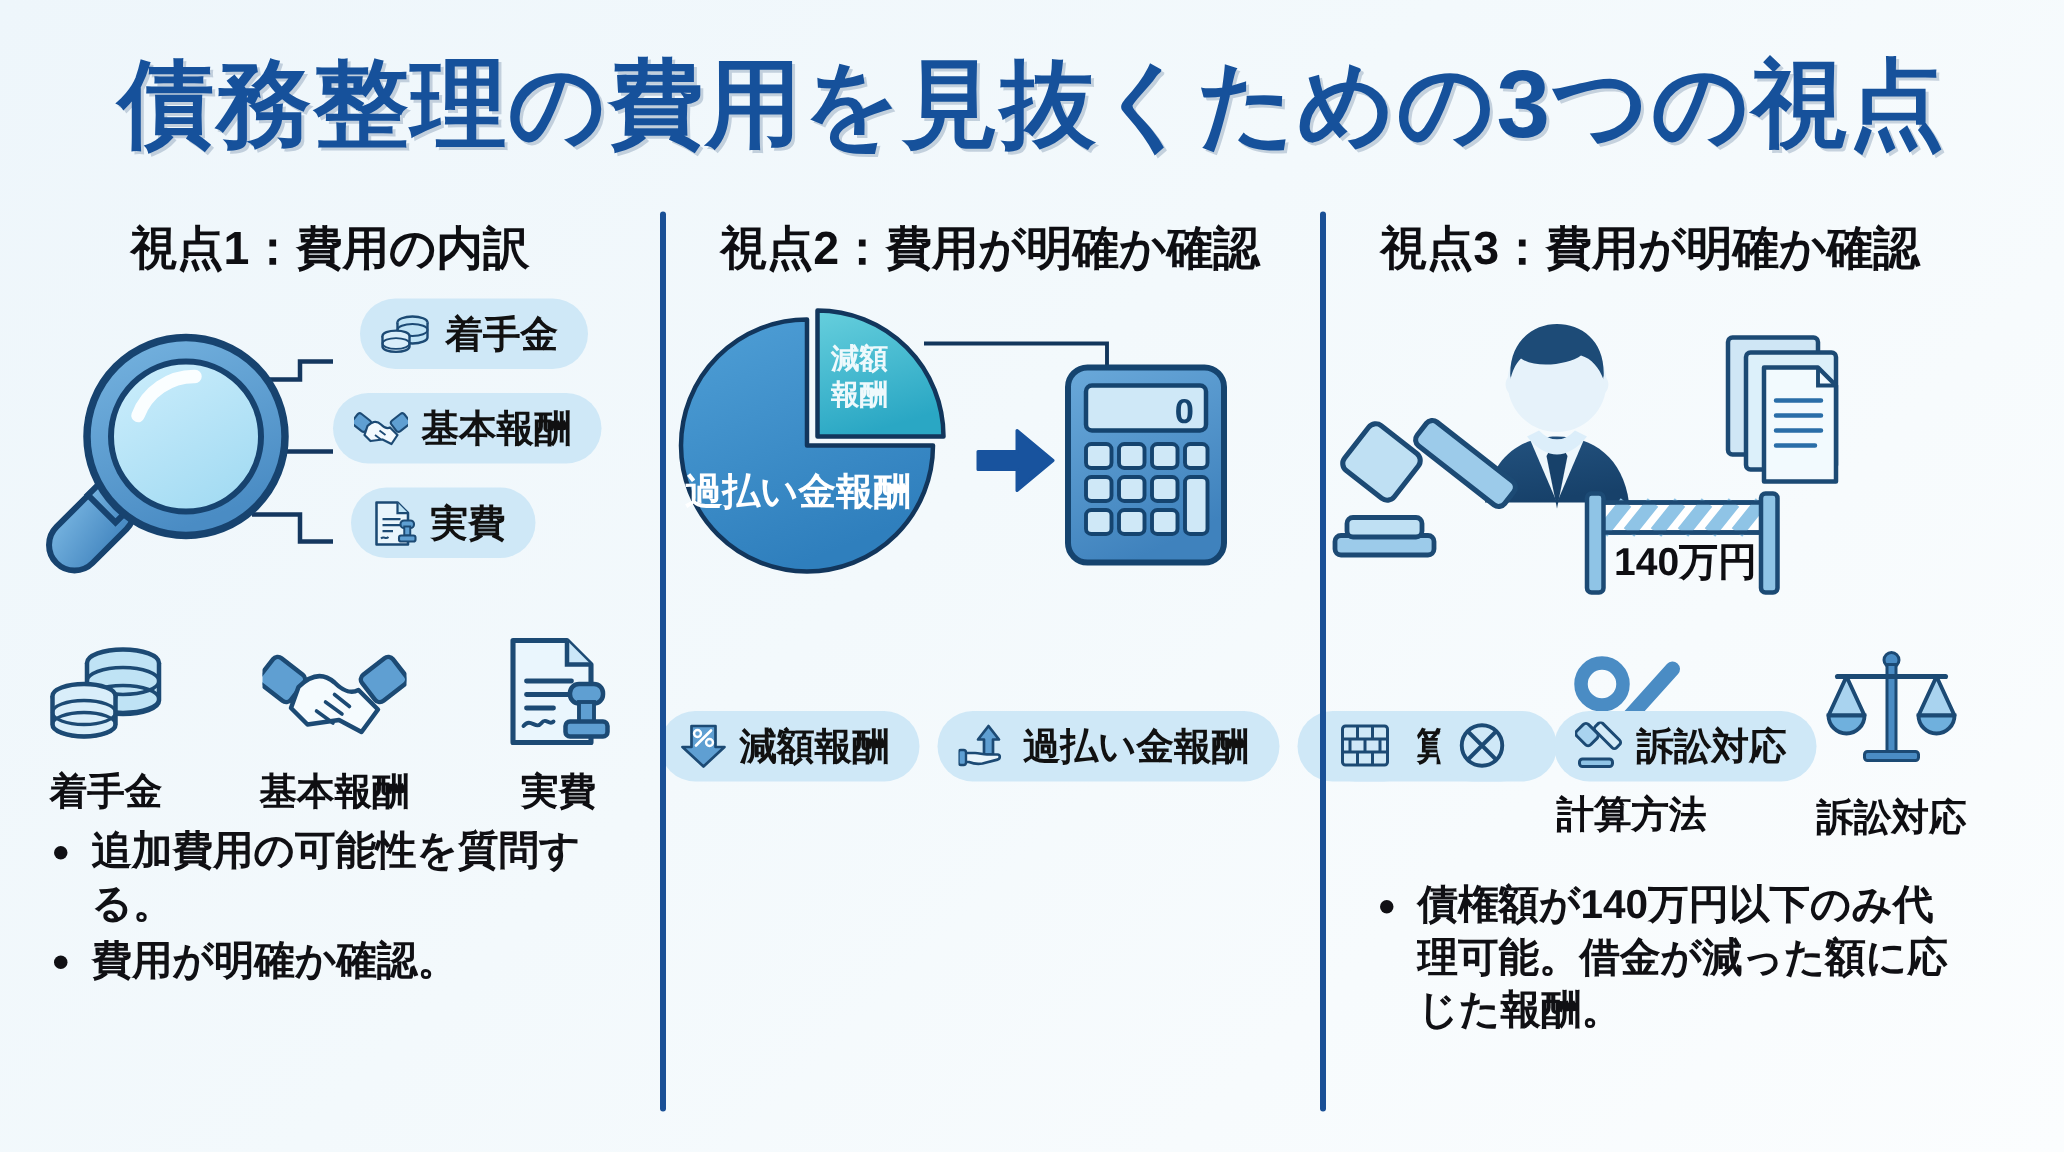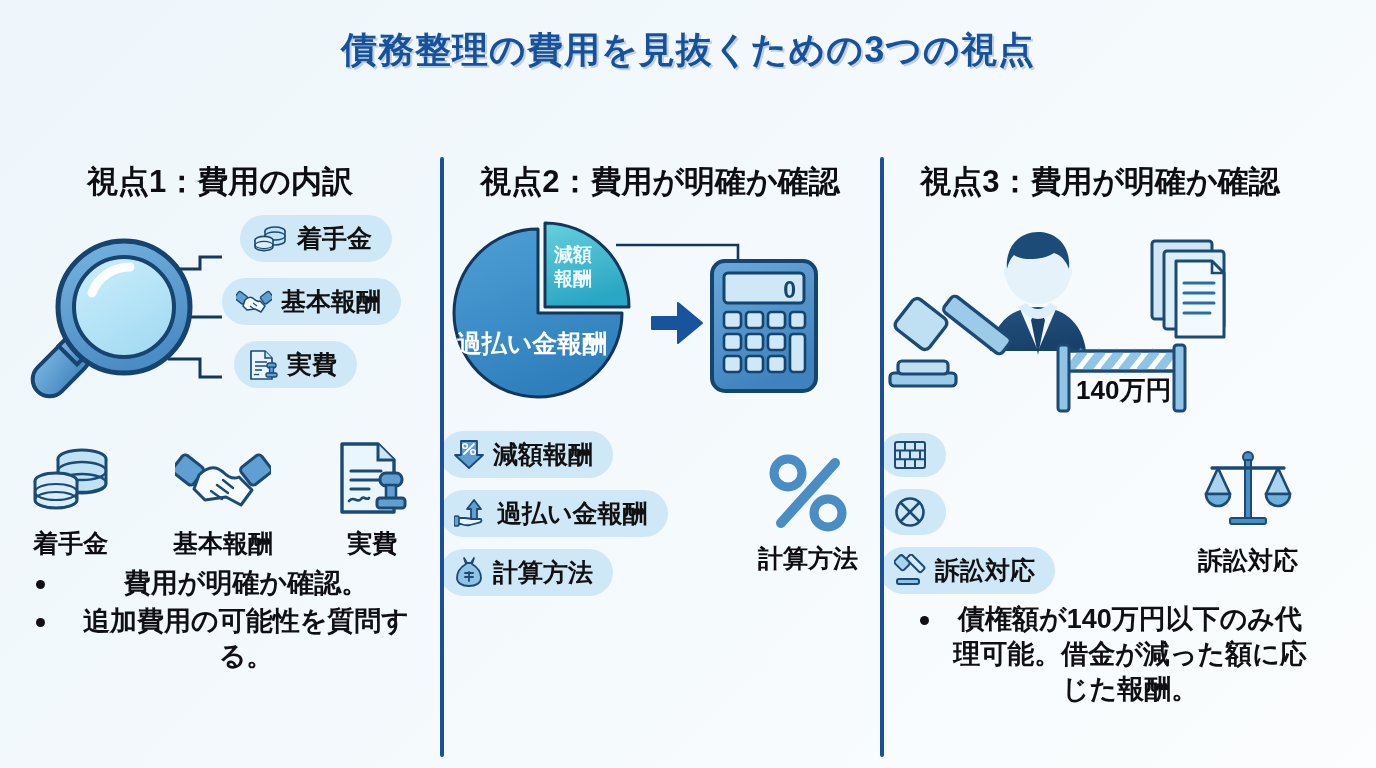--- a/index.html
+++ b/index.html
@@ -11,35 +11,34 @@
   body {
     background: linear-gradient(135deg, #eef6fb 0%, #f3f9fc 45%, #fbfdfe 100%);
     position: relative;
   }
 
   
   .title {
     position: absolute;
     top: 26px; left: 0; right: 0;
     text-align: center;
-    font-size: 36px;
+    font-size: 64px;
     font-weight: bold;
     color: #16519b;
     letter-spacing: 1px;
     text-shadow: 2px 2px 0 rgba(10,50,100,0.20);
     white-space: nowrap;
   }
 
   
   .columns {
     position: absolute;
-    top: 149px; left: 0;
+    top: 133px; left: 0;
     width: 1260px; height: 620px;
     display: flex;
-    text-align: center;
   }
   .col {
     position: relative;
     width: 458.6px;
     display: flex;
     flex-direction: column;
     align-items: center;
   }
   .col + .col::before {
     content: "";
@@ -108,21 +107,21 @@
   
   .lower {
     width: 440px;
     display: flex;
     justify-content: space-between;
     align-items: center;
     margin-top: 6px;
     height: 166px;
   }
   .lower .pills {
-    display: flex; flex-direction: column; gap: 12px;
+    display: flex; flex-direction: row; gap: 12px;
   }
   .lower .single {
     display: flex; flex-direction: column; align-items: center; gap: 4px;
     margin-right: 22px;
   }
   .lower .single .cap {
     font-size: 25px; font-weight: bold; color: #0e0e12; white-space: nowrap;
   }
 
   
@@ -273,22 +272,22 @@
             <rect x="50" y="44" width="10" height="14" fill="#5f9fd2" stroke="#1c4a74" stroke-width="2.6"></rect>
             <rect x="41" y="57" width="28" height="10" rx="3" fill="#5f9fd2" stroke="#1c4a74" stroke-width="3"></rect>
           </svg>
         </span>
         <span class="cap">実費</span>
       </div>
     </div>
 
     <div class="bullets">
       <ul>
+        <li>追加費用の可能性を質問する。</li>
         <li>費用が明確か確認。</li>
-        <li>追加費用の可能性を質問する。</li>
       </ul>
     </div>
   </div>
 
   <div class="col c2">
     <div class="col-head">視点2：費用が明確か確認</div>
 
     <div class="illus">
       <svg width="440" height="215" viewBox="0 0 440 215">
         <defs>

